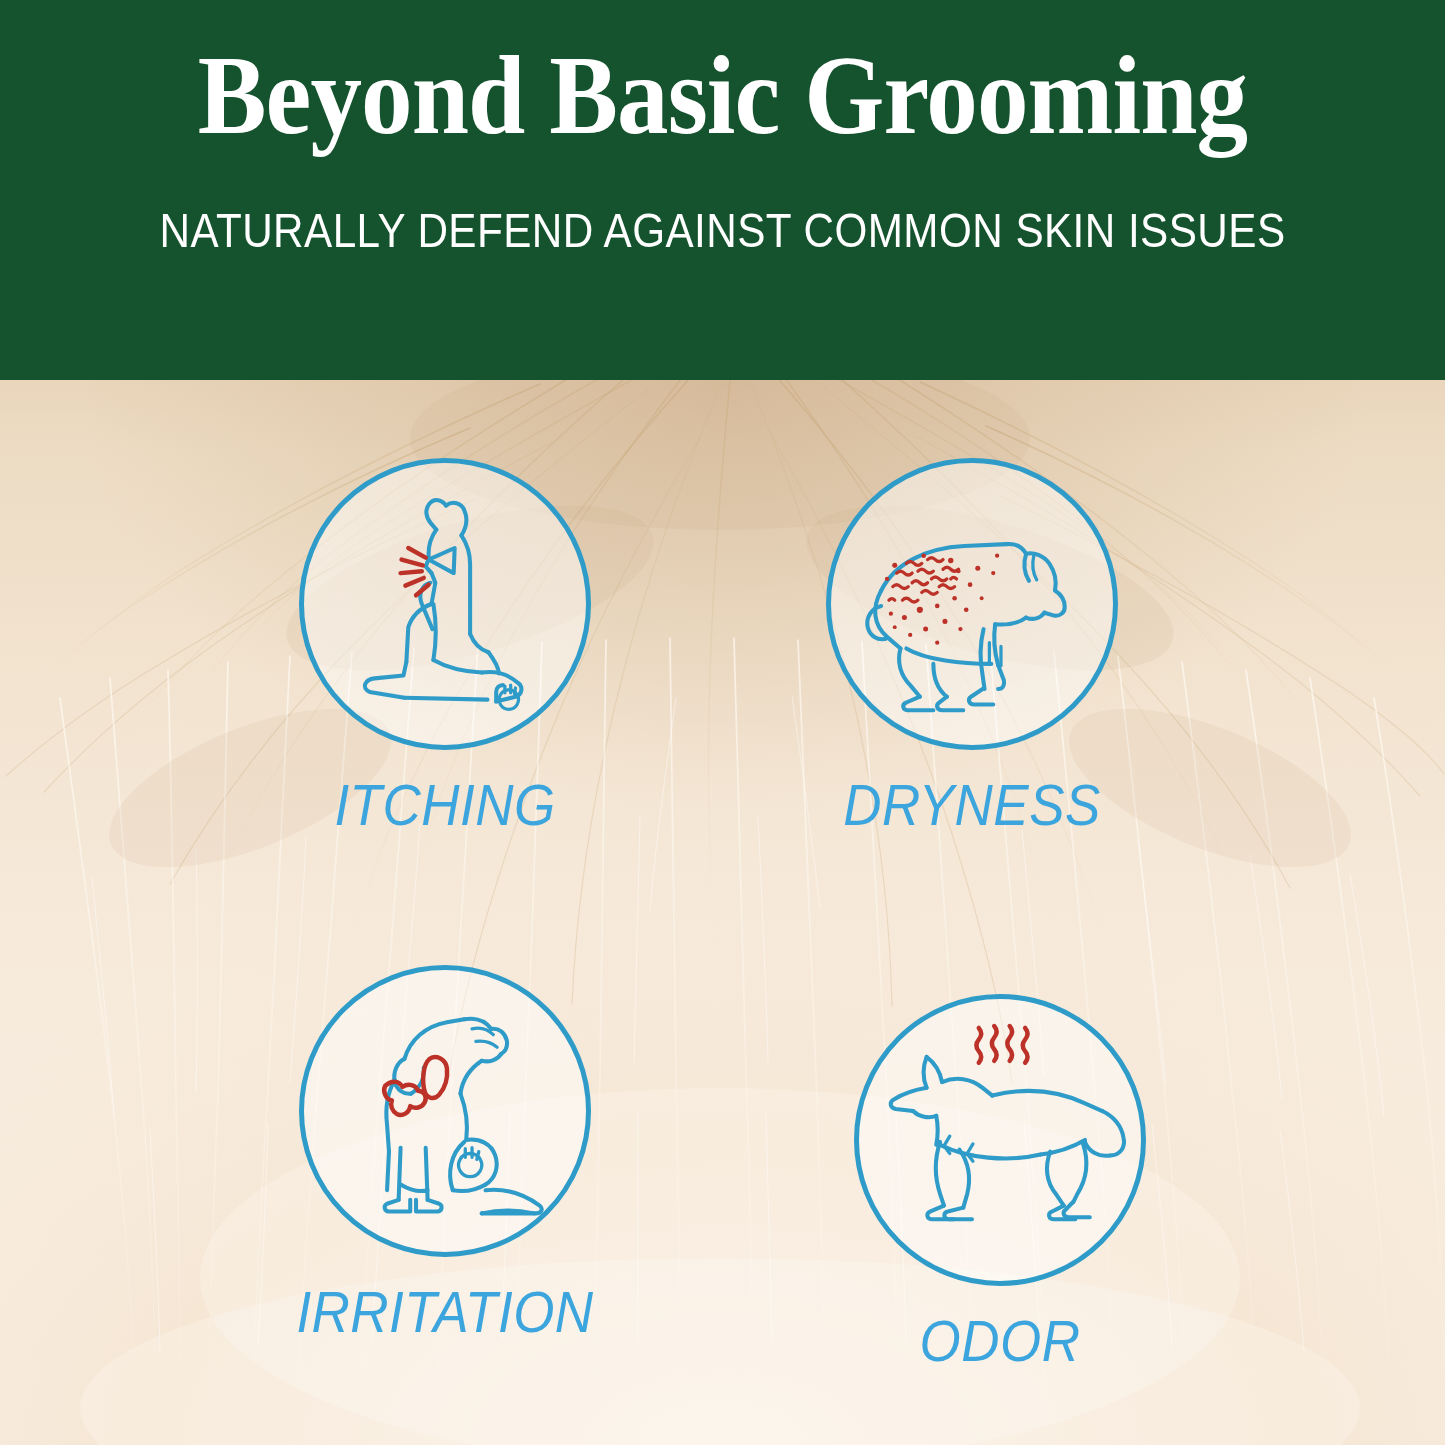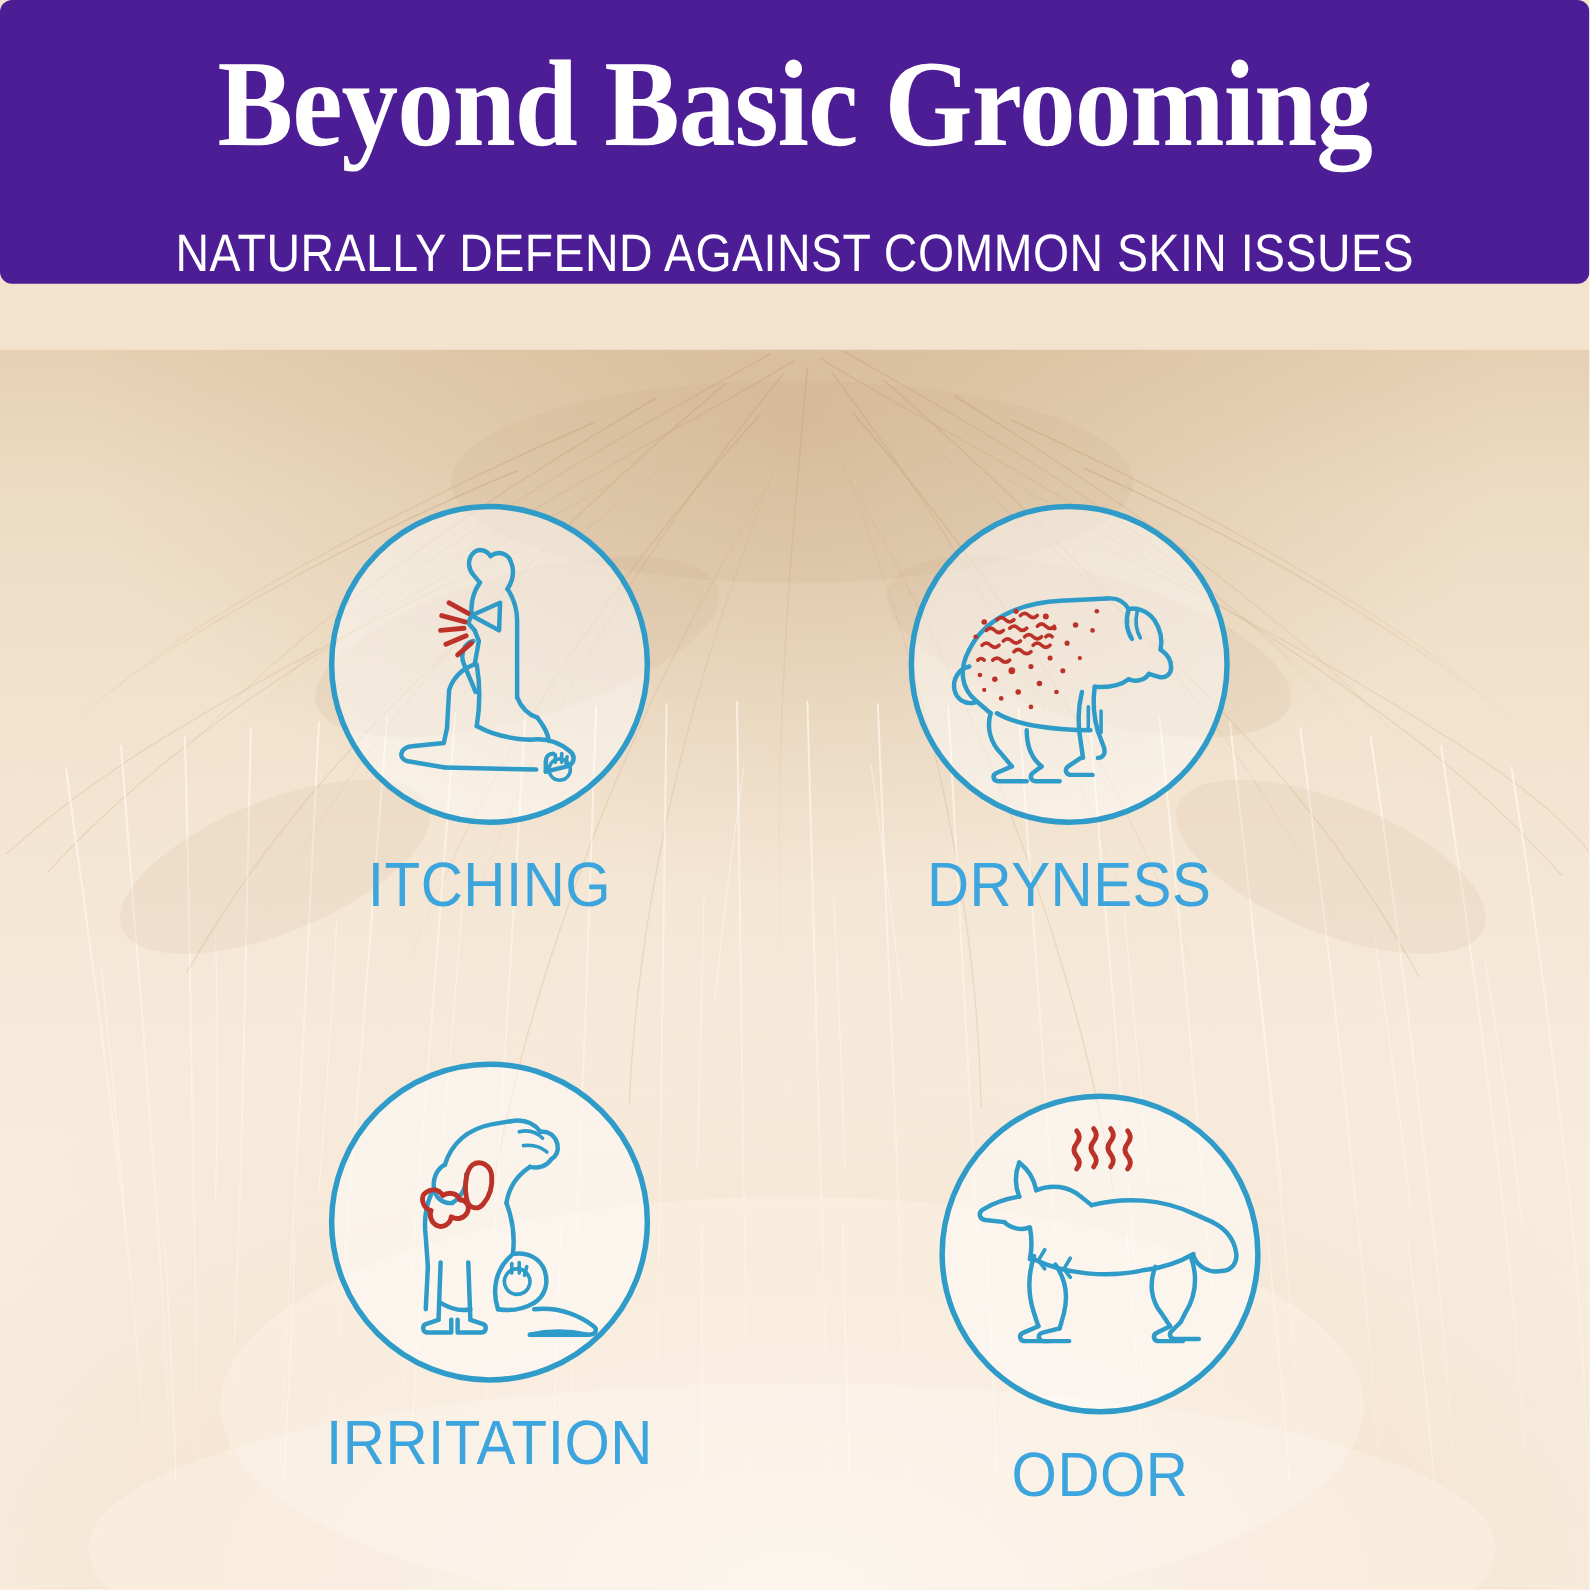--- a/index.html
+++ b/index.html
@@ -19,25 +19,24 @@
     overflow: hidden;
     background: #F3E2CE;
   }
 
   
   .header-band {
     position: absolute;
     left: 0;
     top: 0;
     width: 1445px;
-    height: 258px;
-    background: #4c1d95;
+    height: 380px;
+    background: #14532d;
     z-index: 40;
     overflow: hidden;
-    border-radius: 11px;
   }
   .headline {
     position: absolute;
     left: 0;
     top: 36px;
     width: 1445px;
     text-align: center;
     color: #ffffff;
     font-family: "Liberation Serif", serif;
     font-weight: bold;
@@ -87,20 +86,21 @@
   }
 
   
   .grid {
     position: absolute;
     left: 0;
     top: 318px;
     width: 1275px;
     height: 1127px;
     z-index: 20;
+    font-style: italic;
   }
   .cell {
     position: absolute;
     width: 420px;
   }
   .cell.c0 { left: 235px; top: 140px; }
   .cell.c1 { left: 762px; top: 140px; }
   .cell.c2 { left: 235px; top: 647px; }
   .cell.c3 { left: 790px; top: 676px; }
 

